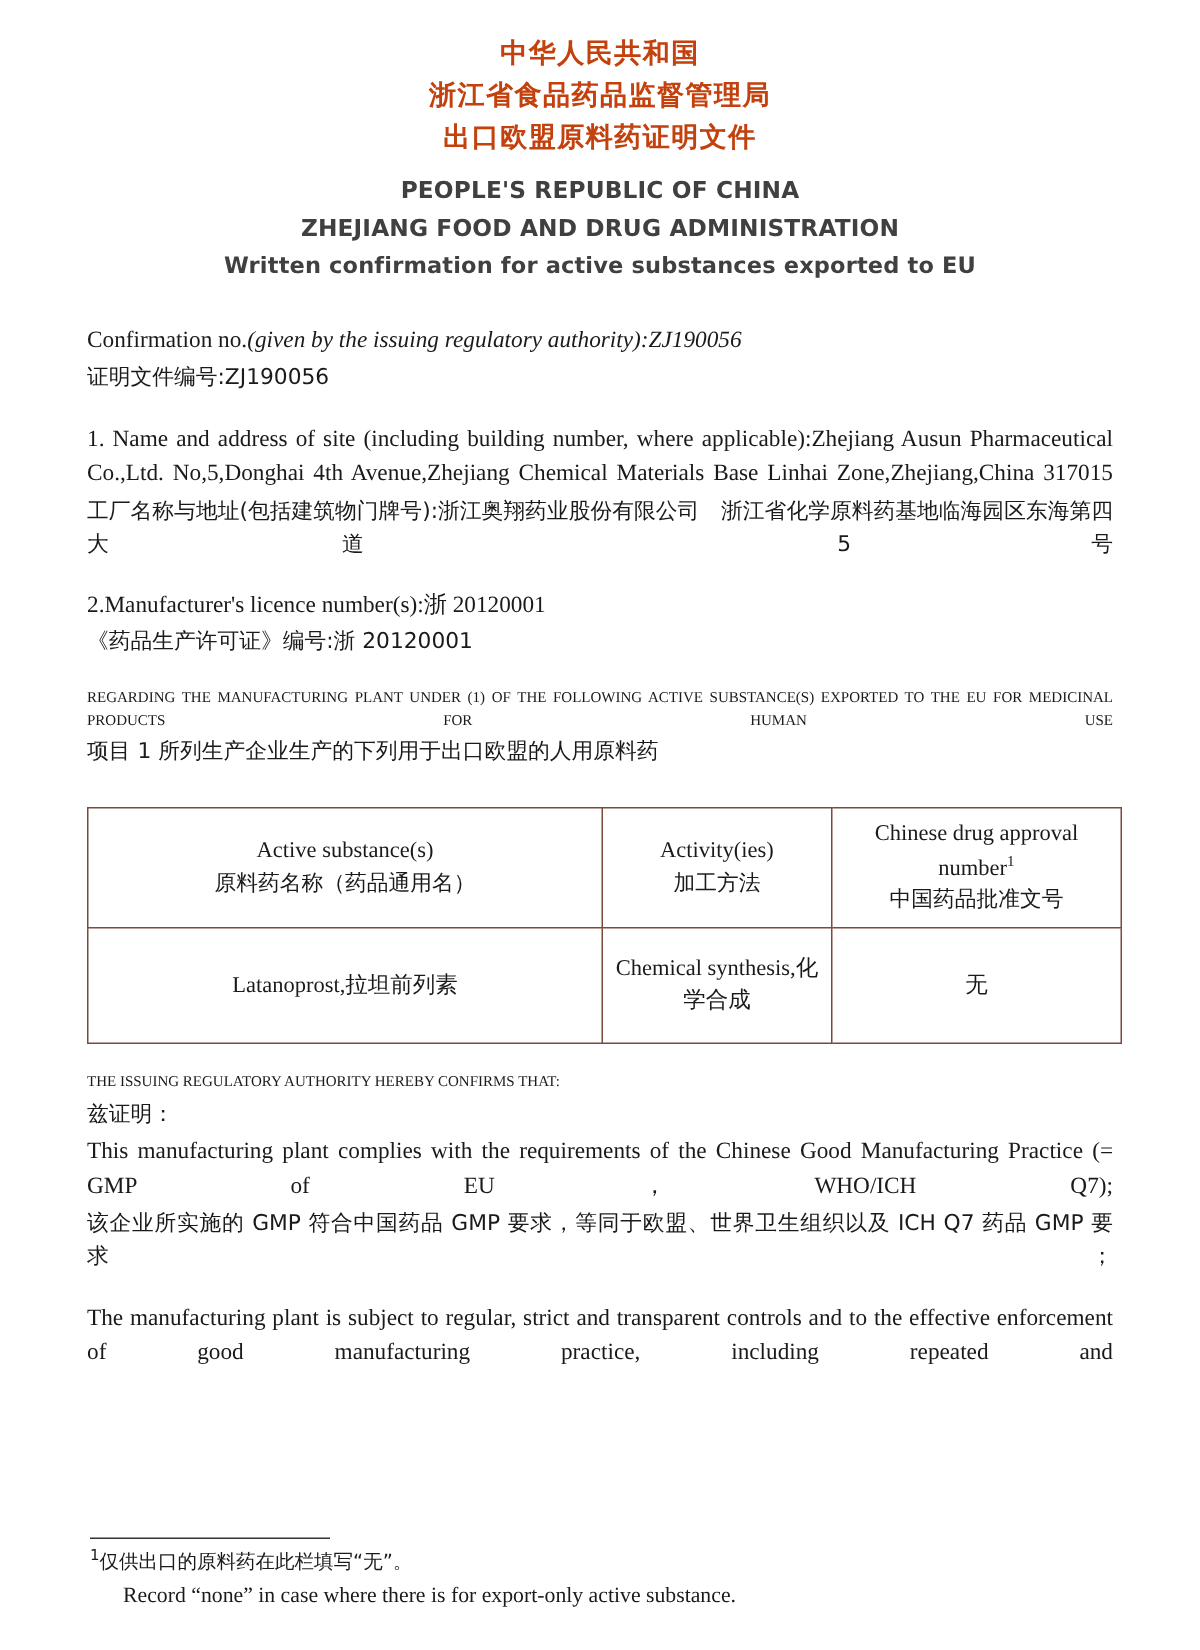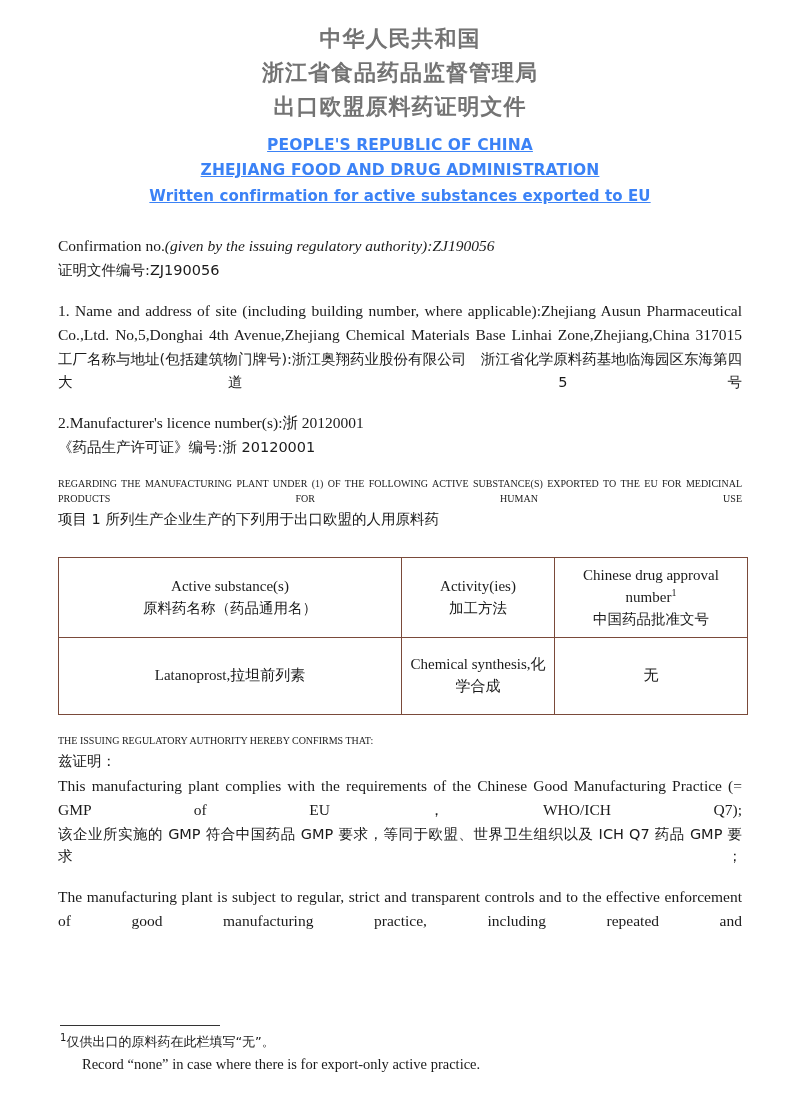--- a/index.html
+++ b/index.html
@@ -22,33 +22,32 @@
     padding: 22px 58px 0 58px;
   }
   
   .header {
     text-align: center;
     color: #d40000;
   }
   .header .cn-line {
     font-family: Liberation Sans, sans-serif;
     font-weight: bold;
-    font-size: 22px;
+    font-size: 18px;
     letter-spacing: 1px;
     line-height: 1.55;
-    color: #737373;
+    color: #c2410c;
   }
   .header .en-line {
     font-family: "DejaVu Sans", sans-serif;
     font-weight: bold;
     font-size: 15.5px;
     line-height: 1.62;
-    color: #3b82f6;
+    color: #404040;
     letter-spacing: 0.1px;
-    text-decoration: underline;
   }
   .header .en-line.third {
     font-size: 15px;
   }
   .header-gap { height: 9px; }
 
   
   .body-block {
     margin-top: 26px;
     font-size: 15.5px;
@@ -191,16 +190,16 @@
     <p class="para cn">兹证明：</p>
     <p class="para justify-full">This manufacturing plant complies with the requirements of the Chinese Good Manufacturing Practice (= GMP of EU，WHO/ICH Q7);</p>
     <p class="para cn justify-full">该企业所实施的 GMP 符合中国药品 GMP 要求，等同于欧盟、世界卫生组织以及 ICH Q7 药品 GMP 要求；</p>
     <p class="para spaced justify-full">The manufacturing plant is subject to regular, strict and transparent controls and to the effective enforcement of good manufacturing practice, including repeated and</p>
 
   </div>
 
   <div class="footnote">
     <div class="rule"></div>
     <div class="fn-cn"><span class="fn-mark">1</span><span>仅供出口的原料药在此栏填写“无”。</span></div>
-    <div class="fn-en">Record “none” in case where there is for export-only active practice.</div>
+    <div class="fn-en">Record “none” in case where there is for export-only active substance.</div>
   </div>
 
 </div>
 
 </body></html>

